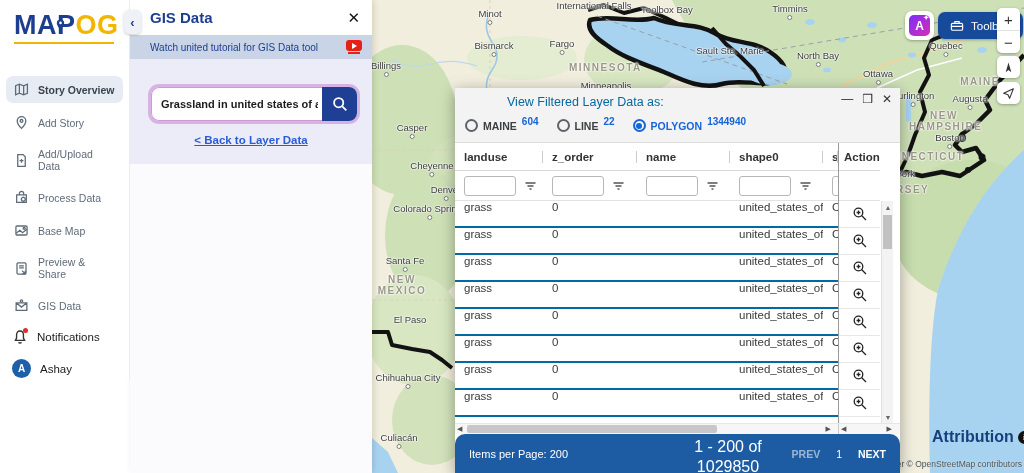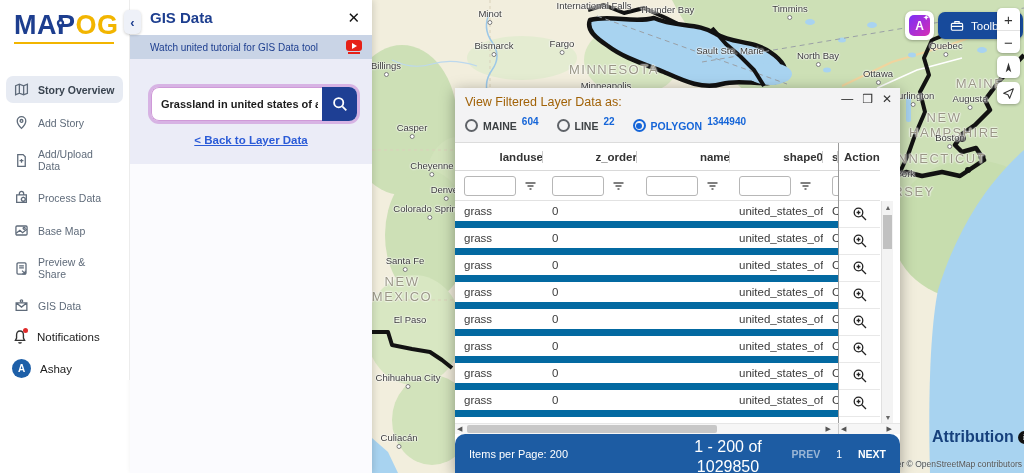--- a/index.html
+++ b/index.html
@@ -43,65 +43,65 @@
   .search-input { flex:1; min-width:0; border:1px solid #cf9ad8; border-right:none; border-radius:8px 0 0 8px; padding:0 4px 0 9px; font-size:11px; font-weight:bold; color:#1c1c1c; outline:none; font-family:"Liberation Sans",sans-serif; white-space:nowrap; overflow:hidden; }
   .search-btn { width:35px; border:none; background:#1e3f94; border-radius:0 8px 8px 0; display:flex; align-items:center; justify-content:center; cursor:pointer; }
   .search-btn svg { width:16px; height:16px; stroke:#fff; fill:none; stroke-width:1.8; }
   .back-link { display:block; text-align:center; margin-top:13px; color:#2b5bd7; font-size:11.5px; font-weight:bold; text-decoration:underline; cursor:pointer; }
   .collapse-tab { position:absolute; left:124px; top:10px; width:17px; height:24px; background:#eef1f8; border-radius:5px; z-index:40; color:#1d3e8f; font-size:13px; font-weight:bold; display:flex; align-items:center; justify-content:center; cursor:pointer; box-shadow:0 1px 3px rgba(0,0,0,.2); }
 
   
   .map { position:absolute; left:372px; top:0; width:652px; height:473px; background:#f2eedd; z-index:1; overflow:hidden; }
   .map svg.terrain { position:absolute; left:0; top:0; }
   .map-label { position:absolute; font-size:9.5px; color:#3b3b3b; white-space:nowrap; text-shadow:0 0 2px #fff,0 0 2px #fff,0 0 2px #fff; transform:translateX(-50%); text-align:center; }
-  .map-label.state { font-size:13px; color:#9a9786; letter-spacing:1.5px; font-weight:normal; white-space:normal; width:70px; }
+  .map-label.state { font-size:10px; color:#9a9786; letter-spacing:1.5px; font-weight:bold; white-space:normal; width:70px; }
   .map-label .dot { width:5px; height:5px; border:1px solid #7c7c7c; background:#fff; border-radius:50%; margin:1px auto 0 auto; }
   .ai-btn { position:absolute; left:533px; top:11px; width:29px; height:29px; background:#fff; border-radius:7px; box-shadow:0 1px 3px rgba(0,0,0,.3); display:flex; align-items:center; justify-content:center; cursor:pointer; z-index:10; }
   .ai-inner { width:21px; height:21px; border-radius:5px; background:linear-gradient(135deg,#7b2ff7,#d62fb4); color:#fff; font-size:12px; font-weight:bold; display:flex; align-items:center; justify-content:center; position:relative; }
   .ai-spark { position:absolute; right:1px; top:-1px; font-size:7px; }
   .toolbox-btn { position:absolute; left:566px; top:12px; height:27px; padding:0 12px; background:#174a9b; border:none; border-radius:7px; color:#fff; font-size:11.5px; display:flex; align-items:center; gap:7px; cursor:pointer; z-index:10; box-shadow:0 1px 3px rgba(0,0,0,.3); font-family:"Liberation Sans",sans-serif; }
   .toolbox-btn svg { width:14px; height:13px; stroke:#fff; fill:none; stroke-width:1.3; }
   .zoom-stack { position:absolute; left:625px; top:8px; width:23px; background:#fff; border-radius:5px; box-shadow:0 1px 3px rgba(0,0,0,.3); z-index:10; }
   .zctl { height:22px; display:flex; align-items:center; justify-content:center; font-size:15px; color:#333; cursor:pointer; }
   .zdiv { height:1px; background:#e2e2e2; }
   .compass-btn,.locate-btn { position:absolute; left:625px; width:23px; height:22px; background:#fff; border-radius:5px; box-shadow:0 1px 3px rgba(0,0,0,.3); display:flex; align-items:center; justify-content:center; cursor:pointer; z-index:10; }
   .compass-btn { top:56px; } .locate-btn { top:82px; }
   .compass-btn svg,.locate-btn svg { width:13px; height:13px; }
   .attrib { position:absolute; left:560px; top:428px; display:flex; align-items:center; gap:4px; z-index:10; }
   .attrib-label { font-size:16px; font-weight:bold; color:#16407c; }
   .attrib-info { width:13px; height:13px; border-radius:50%; background:#111; color:#fff; font-size:9px; font-weight:bold; display:flex; align-items:center; justify-content:center; cursor:pointer; font-family:"Liberation Serif",serif; }
   .credit { position:absolute; right:2px; top:459px; font-size:8.5px; color:#555; z-index:9; text-shadow:0 0 2px #cfe7f7; }
 
   
   .dialog { position:absolute; left:455px; top:88px; width:445px; height:385px; z-index:20; box-shadow:0 3px 14px rgba(0,0,0,.35); background:#fff; }
   .dlg-top { height:55px; background:#f3f3f4; border-bottom:1px solid #dcdcdc; position:relative; padding:7px 10px 0 10px; }
-  .dlg-title { font-size:12.5px; color:#a16207; }
+  .dlg-title { font-size:12.5px; color:#0369a1;margin-left:42px; }
   .dlg-ctrls { position:absolute; right:8px; top:5px; display:flex; gap:9px; font-size:12px; color:#333; }
   .dlg-ctrls span { cursor:pointer; line-height:1; }
   .radio-row { display:flex; align-items:center; gap:18px; margin-top:9px; }
   .radio { display:flex; align-items:flex-start; gap:5px; cursor:pointer; }
   .rc { width:13px; height:13px; border:2px solid #5f6368; border-radius:50%; display:flex; align-items:center; justify-content:center; margin-top:1px; }
   .radio.sel .rc { border-color:#1565d8; }
   .rdot { width:6px; height:6px; background:#1565d8; border-radius:50%; }
   .rlb { font-size:10.5px; font-weight:bold; color:#3c4043; margin-top:2px; }
   .radio.sel .rlb { color:#1565d8; }
   .rcount { font-size:10px; font-weight:bold; color:#1565d8; margin-top:-2px; }
   .dlg-table { position:relative; height:280px; background:#fff; }
   .pane-left { position:absolute; left:0; top:0; width:383px; height:280px; overflow:hidden; }
   .pane-right { position:absolute; left:383px; top:0; width:42px; height:280px; border-left:1px solid #9a9a9a; }
-  .thead { display:flex; height:28px; border-bottom:1px solid #d9d9d9;text-align:right; }
+  .thead { display:flex; height:28px; border-bottom:1px solid #d9d9d9; }
   .th { font-size:11.5px; font-weight:bold; color:#333; line-height:28px; padding-left:9px; position:relative; overflow:hidden; }
   .th::after { content:""; position:absolute; right:0; top:8px; height:12px; width:1px; background:#ccc; }
   .tfilter { display:flex; height:30px; align-items:center; border-bottom:1px solid #e2e2e2; }
   .fcell { display:flex; align-items:center; gap:8px; padding-left:9px; overflow:hidden; }
   .finput { width:52px; height:20px; border:1px solid #b7b7b7; border-radius:3px; background:#fff; }
   .funnel { cursor:pointer; display:flex; }
   .funnel svg { width:13px; height:12px; stroke:#555; stroke-width:1.4; }
   .tbody { position:relative; }
-  .trow { display:flex; height:27px; align-items:center; border-bottom:7px solid #0369a1; }
+  .trow { display:flex; height:27px; align-items:flex-start; border-bottom:2px solid #0369a1; }
   .td { font-size:11.5px; color:#3a3a3a; padding-left:9px; white-space:nowrap; overflow:hidden; }
   .arow { height:27px; border-bottom:1px solid #e8e8e8; display:flex; align-items:center; justify-content:center; }
   .arow svg { width:16px; height:16px; stroke:#222; fill:none; stroke-width:1.3; cursor:pointer; }
   .ahead { height:28px; border-bottom:1px solid #d9d9d9; font-size:11.5px; font-weight:bold; color:#333; line-height:28px; padding-left:5px; }
   .afilter { height:30px; border-bottom:1px solid #e2e2e2; }
   .vscroll { position:absolute; left:426px; top:58px; width:12px; height:222px; background:#f3f3f3; border-left:1px solid #e0e0e0; }
   .vthumb { position:absolute; left:1px; top:14px; width:9px; height:34px; background:#c1c1c1; }
   .varrow { position:absolute; left:0; width:12px; height:12px; font-size:7px; color:#666; display:flex; align-items:center; justify-content:center; cursor:pointer; }
   .hscroll-zone { height:11px; background:#f6f6f6; display:flex; position:relative; border-top:1px solid #e6e6e6; }
   .hs-left { position:absolute; left:0; top:0; width:380px; height:11px; }
@@ -174,21 +174,21 @@
       <circle cx="634" cy="75" r="3" fill="#121212"></circle>
 
       <path d="M0,332 L16,332 L20,345 L40,349 L58,352 L70,360 L80,368" stroke="#121212" stroke-width="4" fill="none" stroke-linejoin="round"></path>
     </svg>
     <div id="map-labels">
         <div class="map-label city" style="left:14px;top:60px">Billings<div class="dot"></div></div>
         <div class="map-label city" style="left:118px;top:8px">Minot<div class="dot"></div></div>
         <div class="map-label city" style="left:122px;top:40px">Bismarck<div class="dot"></div></div>
         <div class="map-label city" style="left:190px;top:38px">Fargo<div class="dot"></div></div>
         <div class="map-label city" style="left:222px;top:0px">International Falls</div>
-        <div class="map-label city" style="left:295px;top:4px">Thunder Bay</div>
+        <div class="map-label city" style="left:295px;top:4px">Toolbox Bay</div>
         <div class="map-label city" style="left:418px;top:3px">Timmins<div class="dot"></div></div>
         <div class="map-label city" style="left:358px;top:45px">Sault Ste. Marie</div>
         <div class="map-label city" style="left:446px;top:50px">North Bay<div class="dot"></div></div>
         <div class="map-label city" style="left:506px;top:68px">Ottawa<div class="dot"></div></div>
         <div class="map-label city" style="left:574px;top:40px">Quebec<div class="dot"></div></div>
         <div class="map-label state" style="left:232px;top:62px">MINNESOTA</div>
         <div class="map-label city" style="left:234px;top:80px">Minneapolis</div>
         <div class="map-label city" style="left:40px;top:122px">Casper<div class="dot"></div></div>
         <div class="map-label city" style="left:60px;top:160px">Cheyenne<div class="dot"></div></div>
         <div class="map-label city" style="left:74px;top:184px">Denver<div class="dot"></div></div>

